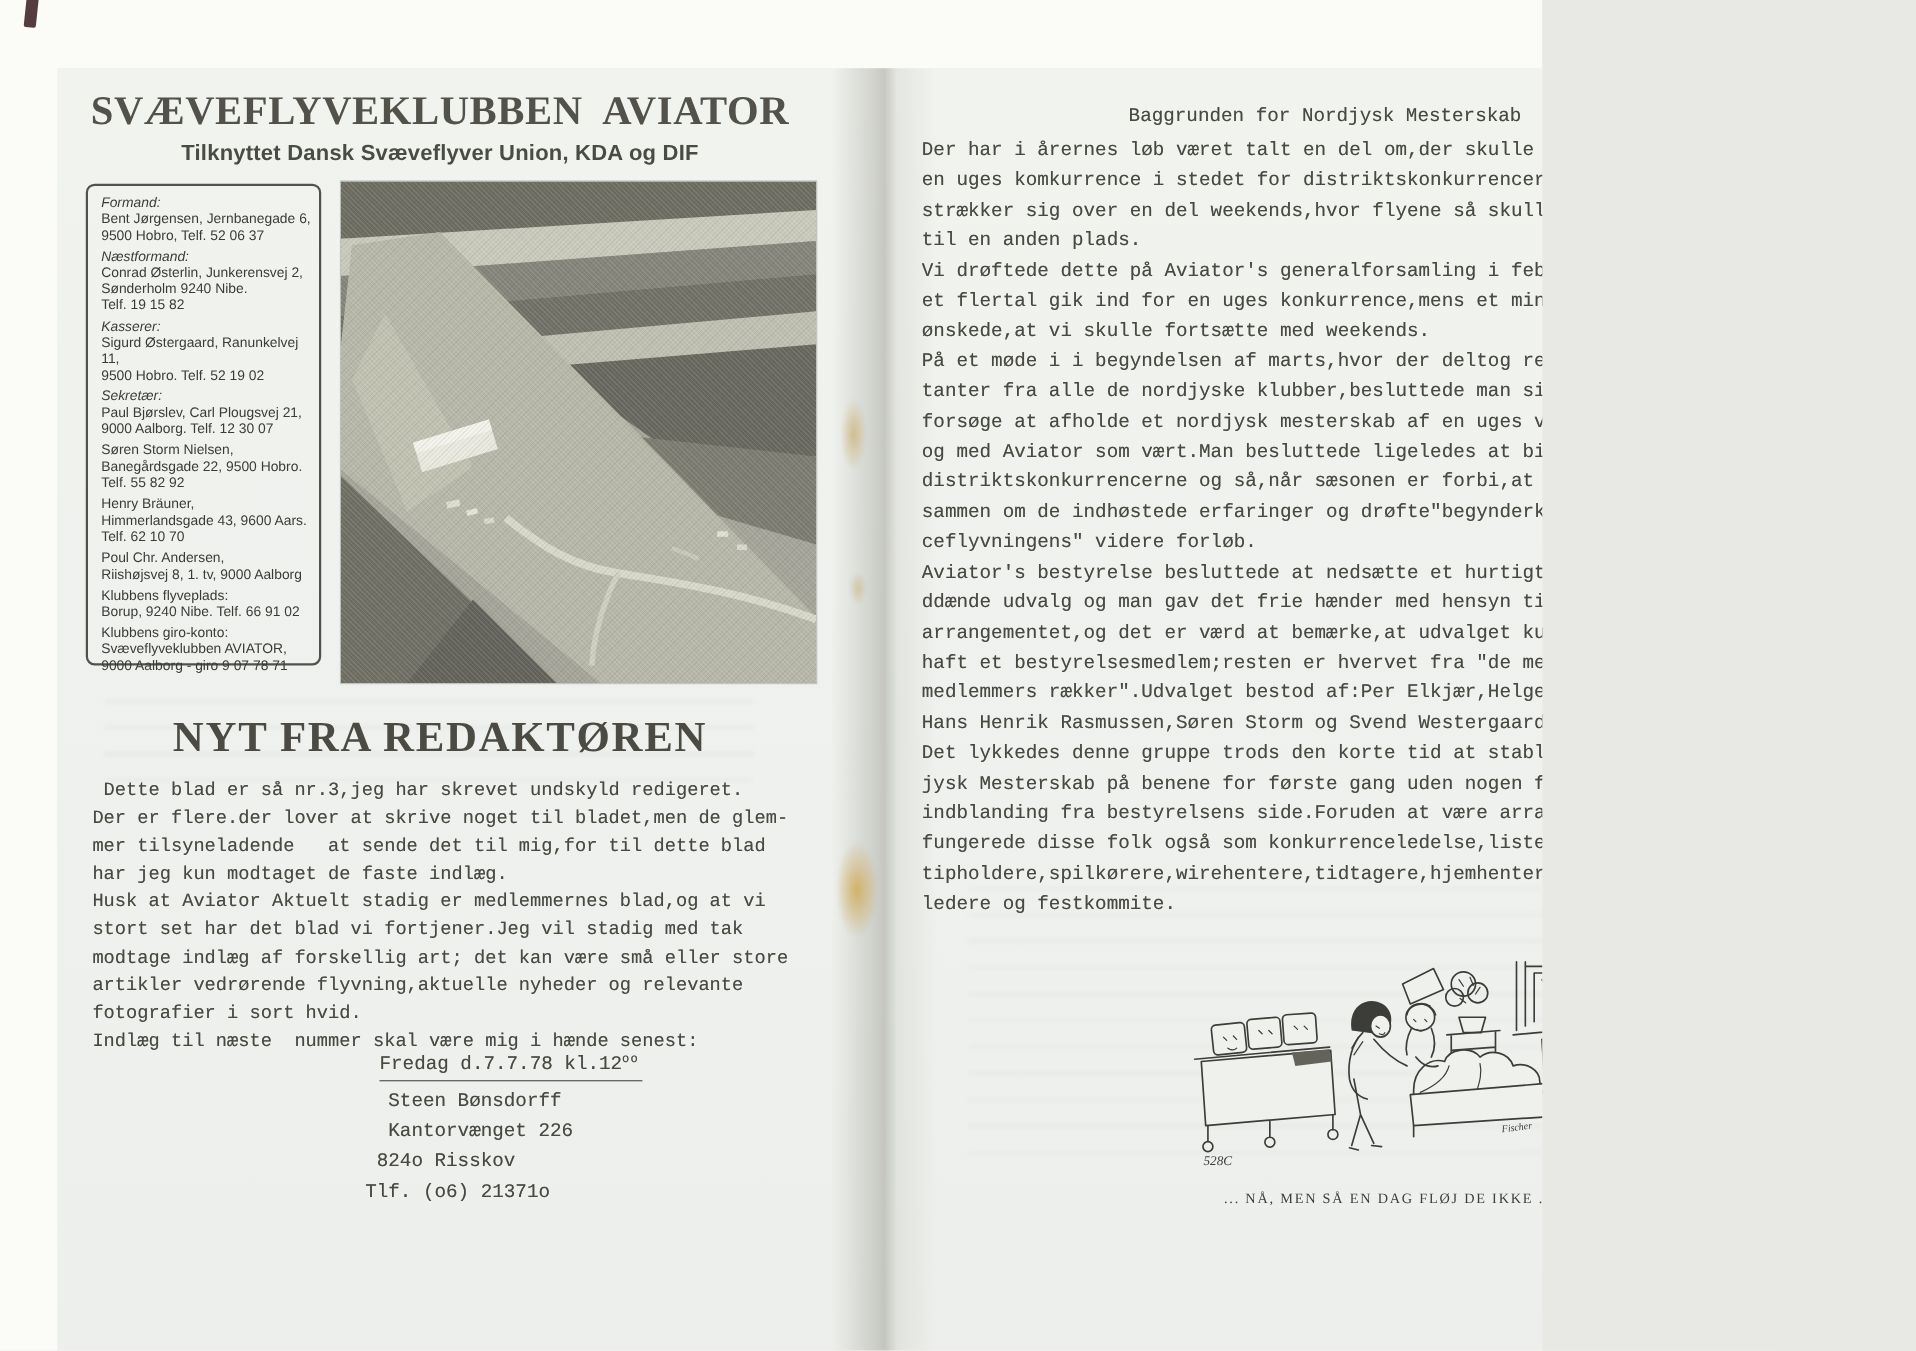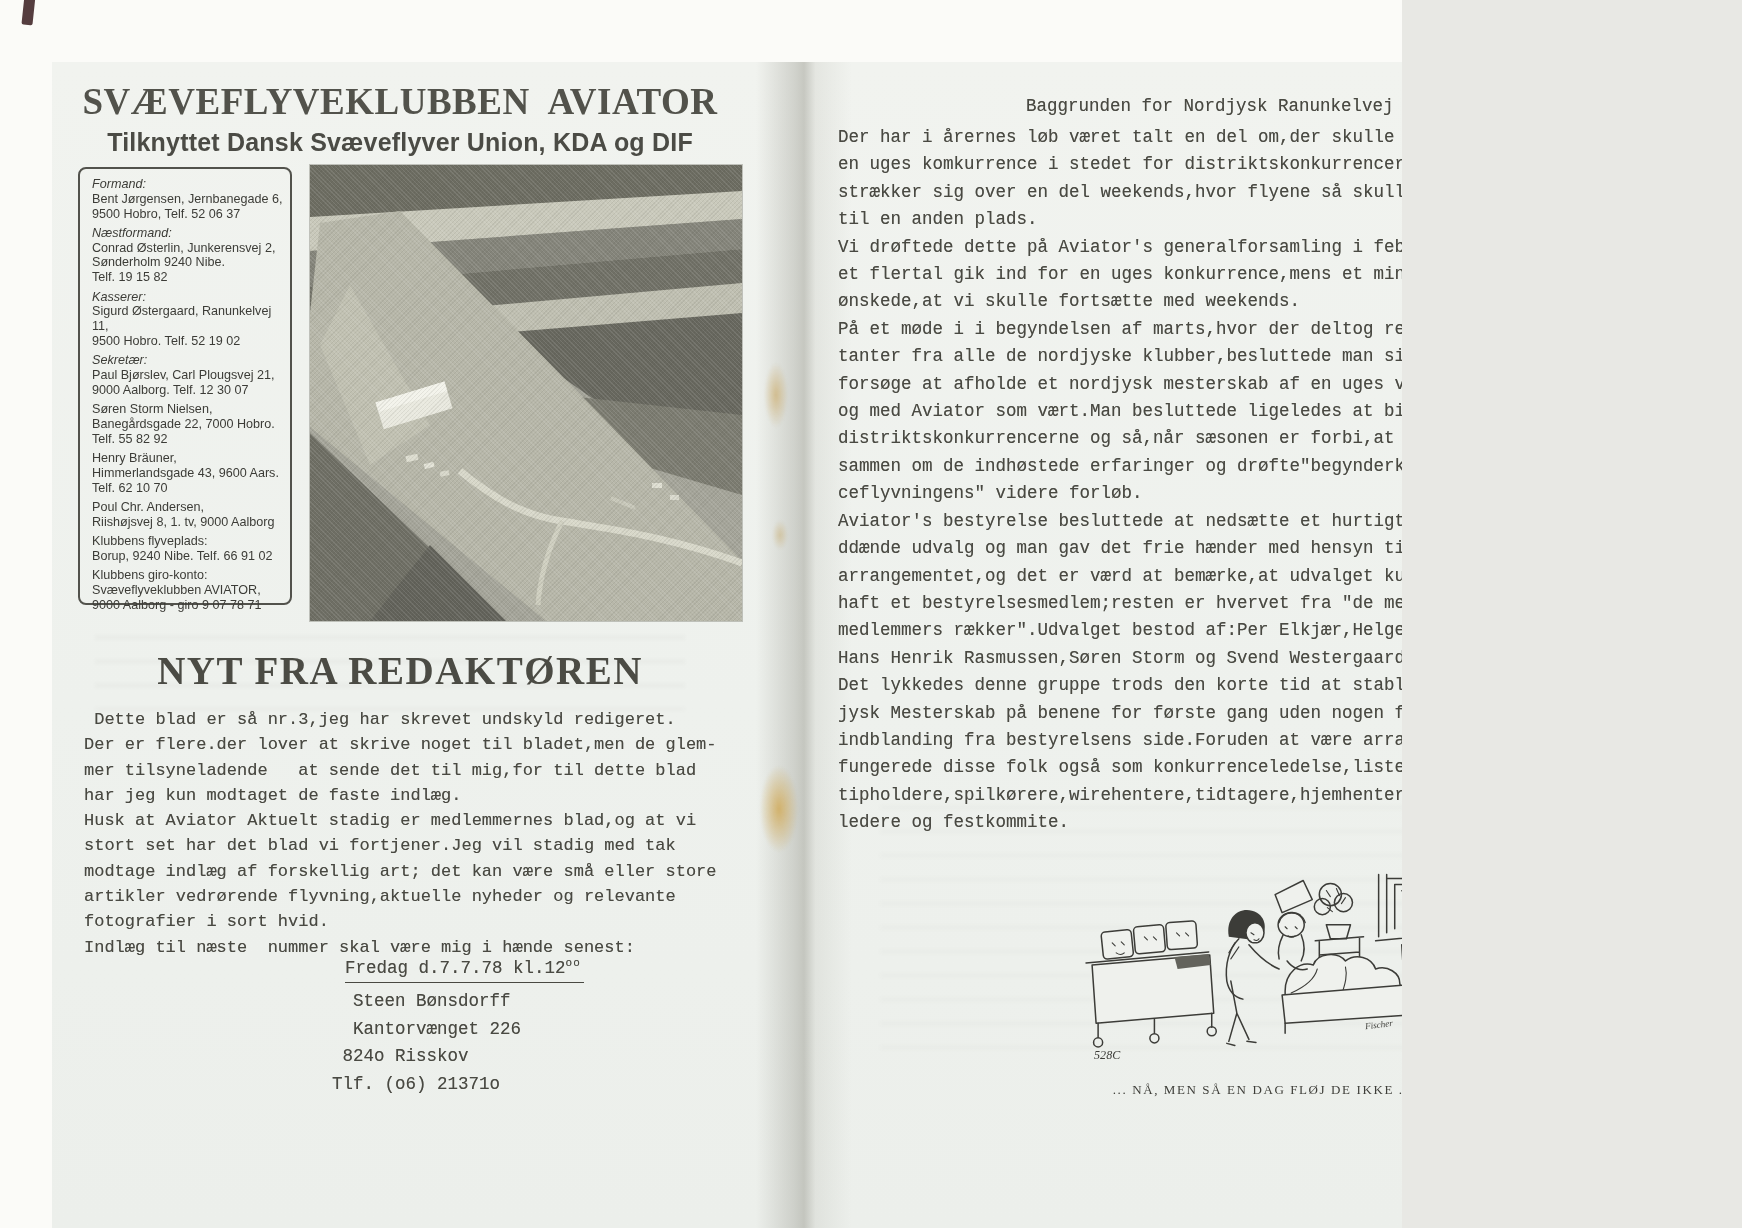--- a/index.html
+++ b/index.html
@@ -32,21 +32,21 @@
   .smudge-right { left:880px; top:806px; width:560px; height:250px; opacity:.04;  filter:blur(2.5px); }
 
   
   .masthead-title {
     position:absolute; left:60px; top:80px; width:680px; margin:0; text-align:center;
     font-family:"Liberation Serif", serif; font-weight:700; font-size:37px;
     letter-spacing:.5px; word-spacing:10px; color:#52524b;
   }
   .masthead-subtitle {
     position:absolute; left:60px; top:128px; width:680px; margin:0; text-align:center;
-    font-family:"Liberation Sans", sans-serif; font-weight:700; font-size:25px;
+    font-family:"Liberation Sans", sans-serif; font-weight:700; font-size:20px;
     letter-spacing:.2px; color:#4b4b45;
   }
   .contact-box {
     position:absolute; left:78px; top:167px; width:214px; height:438px; box-sizing:border-box;
     border:2px solid #52524c; border-radius:8px; padding:8px 4px 4px 12px;
     font-size:12.6px; line-height:14.8px; color:#3c3c37;
   }
   .entry { margin-bottom:4.5px; }
   .entry-label { font-style:italic; }
 
@@ -117,21 +117,21 @@
           <div class="entry-line">Sigurd Østergaard, Ranunkelvej 11,</div>
           <div class="entry-line">9500 Hobro. Telf. 52 19 02</div>
         </div>
         <div class="entry">
           <div class="entry-label">Sekretær:</div>
           <div class="entry-line">Paul Bjørslev, Carl Plougsvej 21,</div>
           <div class="entry-line">9000 Aalborg. Telf. 12 30 07</div>
         </div>
         <div class="entry">
           <div class="entry-line">Søren Storm Nielsen,</div>
-          <div class="entry-line">Banegårdsgade 22, 7000 Hobro.</div>
+          <div class="entry-line">Banegårdsgade 22, 9500 Hobro.</div>
           <div class="entry-line">Telf. 55 82 92</div>
         </div>
         <div class="entry">
           <div class="entry-line">Henry Bräuner,</div>
           <div class="entry-line">Himmerlandsgade 43, 9600 Aars.</div>
           <div class="entry-line">Telf. 62 10 70</div>
         </div>
         <div class="entry">
           <div class="entry-line">Poul Chr. Andersen,</div>
           <div class="entry-line">Riishøjsvej 8, 1. tv, 9000 Aalborg</div>
@@ -201,21 +201,21 @@
   </div>
 
   <div class="gutter"></div>
   <div class="stain stain1"></div>
   <div class="stain stain2"></div>
   <div class="stain stain3"></div>
 
   <div>
     <div class="tw pagenum">3</div>
 
-    <div class="tw article-heading">Baggrunden for Nordjysk Ranunkelvej</div>
+    <div class="tw article-heading">Baggrunden for Nordjysk Mesterskab</div>
 
     <pre class="tw body-right">Der har i årernes løb været talt en del om,der skulle afholdes
 en uges komkurrence i stedet for distriktskonkurrencerne,der
 strækker sig over en del weekends,hvor flyene så skulle afsted
 til en anden plads.
 Vi drøftede dette på Aviator's generalforsamling i februar,og
 et flertal gik ind for en uges konkurrence,mens et mindretal
 ønskede,at vi skulle fortsætte med weekends.
 På et møde i i begyndelsen af marts,hvor der deltog repræsen-
 tanter fra alle de nordjyske klubber,besluttede man sig for at

